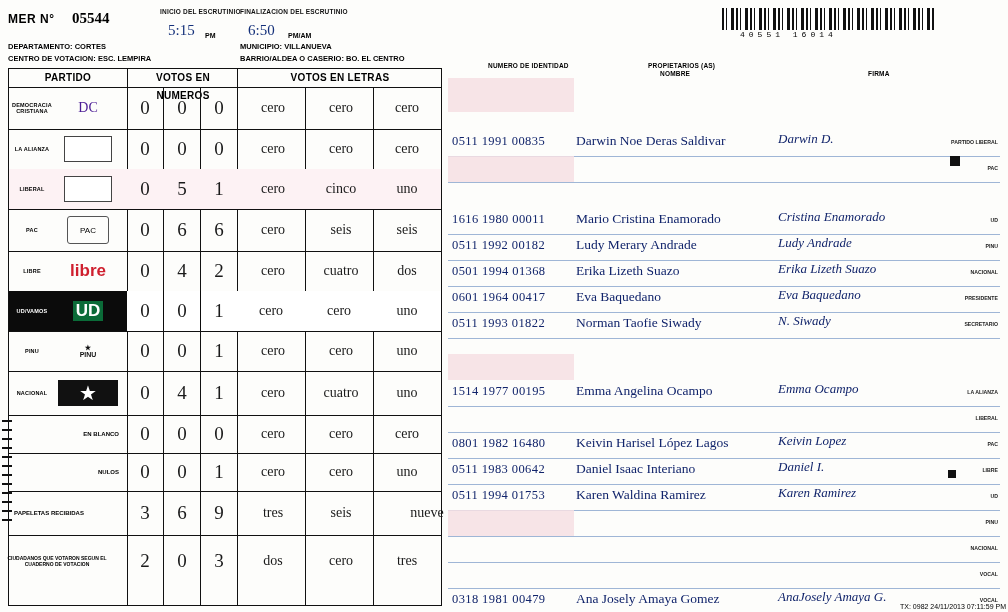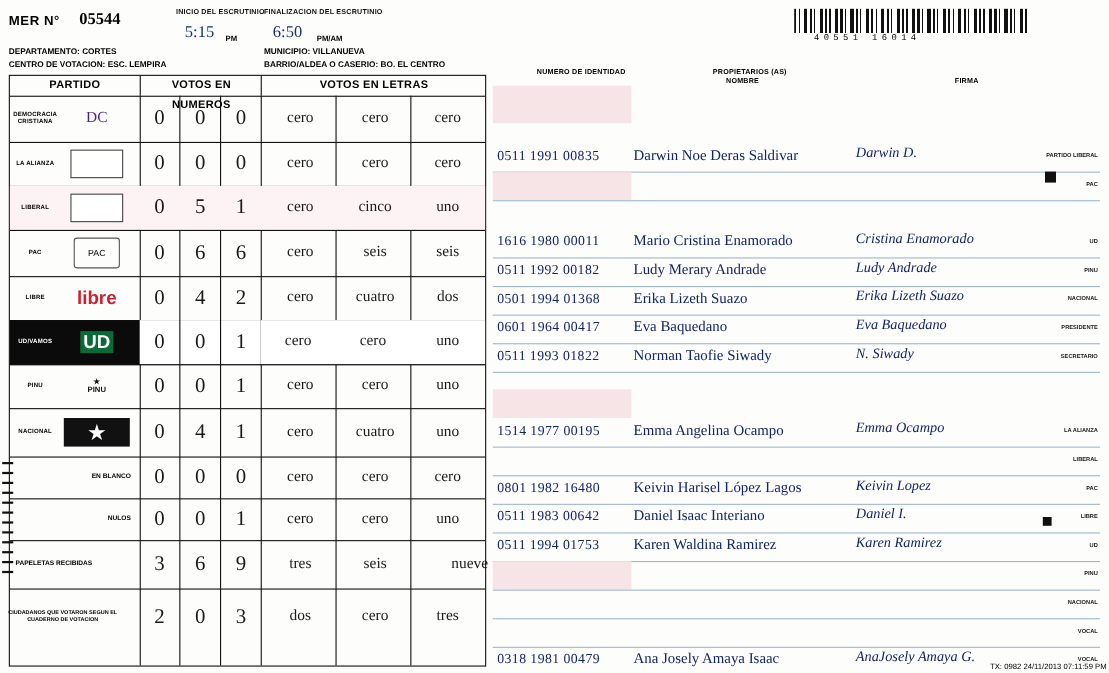--- a/index.html
+++ b/index.html
@@ -362,21 +362,21 @@
       <div class="rlbl">NACIONAL</div>
     </div>
     <div class="rrow" style="top:500px;">
       <div class="rid"></div>
       <div class="rname"></div>
       <div class="rsig"></div>
       <div class="rlbl">VOCAL</div>
     </div>
     <div class="rrow" style="top:526px;border-bottom:none;">
       <div class="rid">0318 1981 00479</div>
-      <div class="rname">Ana Josely Amaya Isaac</div>
+      <div class="rname">Ana Josely Amaya Gomez</div>
       <div class="rsig">AnaJosely Amaya G.</div>
       <div class="rlbl">VOCAL</div>
     </div>
   </div>
 
   <div class="blackbox" style="left:950px;top:156px;width:10px;height:10px;"></div>
   <div class="blackbox" style="left:948px;top:470px;width:8px;height:8px;"></div>
   <div class="tickcol">
     <i></i>
       <i></i>

